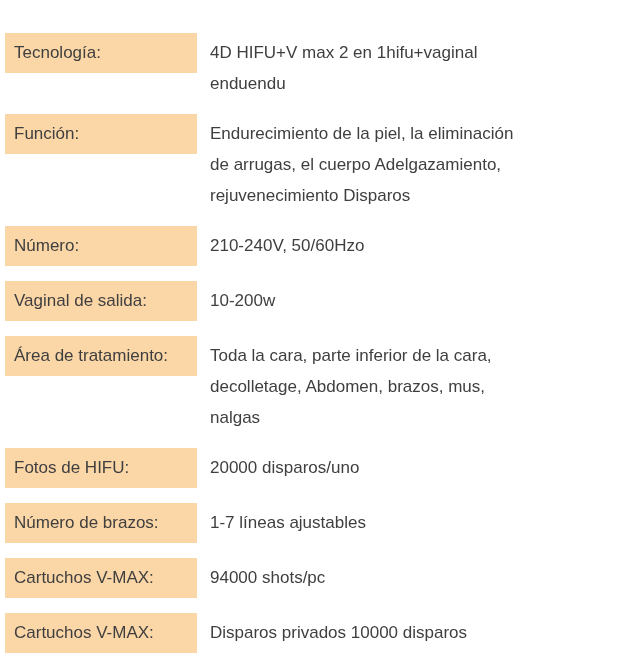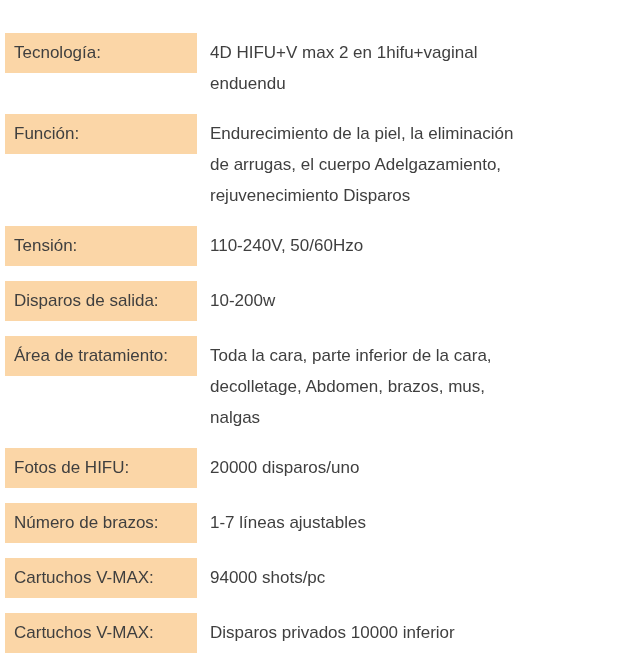--- a/index.html
+++ b/index.html
@@ -62,26 +62,26 @@
   </div>
 
   <div class="spec-row">
     <div class="spec-label">Función:</div>
     <div class="spec-value">Endurecimiento de la piel, la eliminación
 de arrugas, el cuerpo Adelgazamiento,
 rejuvenecimiento Disparos</div>
   </div>
 
   <div class="spec-row">
-    <div class="spec-label">Tensión:</div>
-    <div class="spec-value">110-240V, 50/60Hzo</div>
+    <div class="spec-label">Número:</div>
+    <div class="spec-value">210-240V, 50/60Hzo</div>
   </div>
 
   <div class="spec-row">
-    <div class="spec-label">Disparos de salida:</div>
+    <div class="spec-label">Vaginal de salida:</div>
     <div class="spec-value">10-200w</div>
   </div>
 
   <div class="spec-row">
     <div class="spec-label">Área de tratamiento:</div>
     <div class="spec-value">Toda la cara, parte inferior de la cara,
 decolletage, Abdomen, brazos, mus,
 nalgas</div>
   </div>
 
@@ -95,16 +95,16 @@
     <div class="spec-value">1-7 líneas ajustables</div>
   </div>
 
   <div class="spec-row">
     <div class="spec-label">Cartuchos V-MAX:</div>
     <div class="spec-value">94000 shots/pc</div>
   </div>
 
   <div class="spec-row">
     <div class="spec-label">Cartuchos V-MAX:</div>
-    <div class="spec-value">Disparos privados 10000 inferior</div>
+    <div class="spec-value">Disparos privados 10000 disparos</div>
   </div>
 
 </div>
 
 </body></html>

